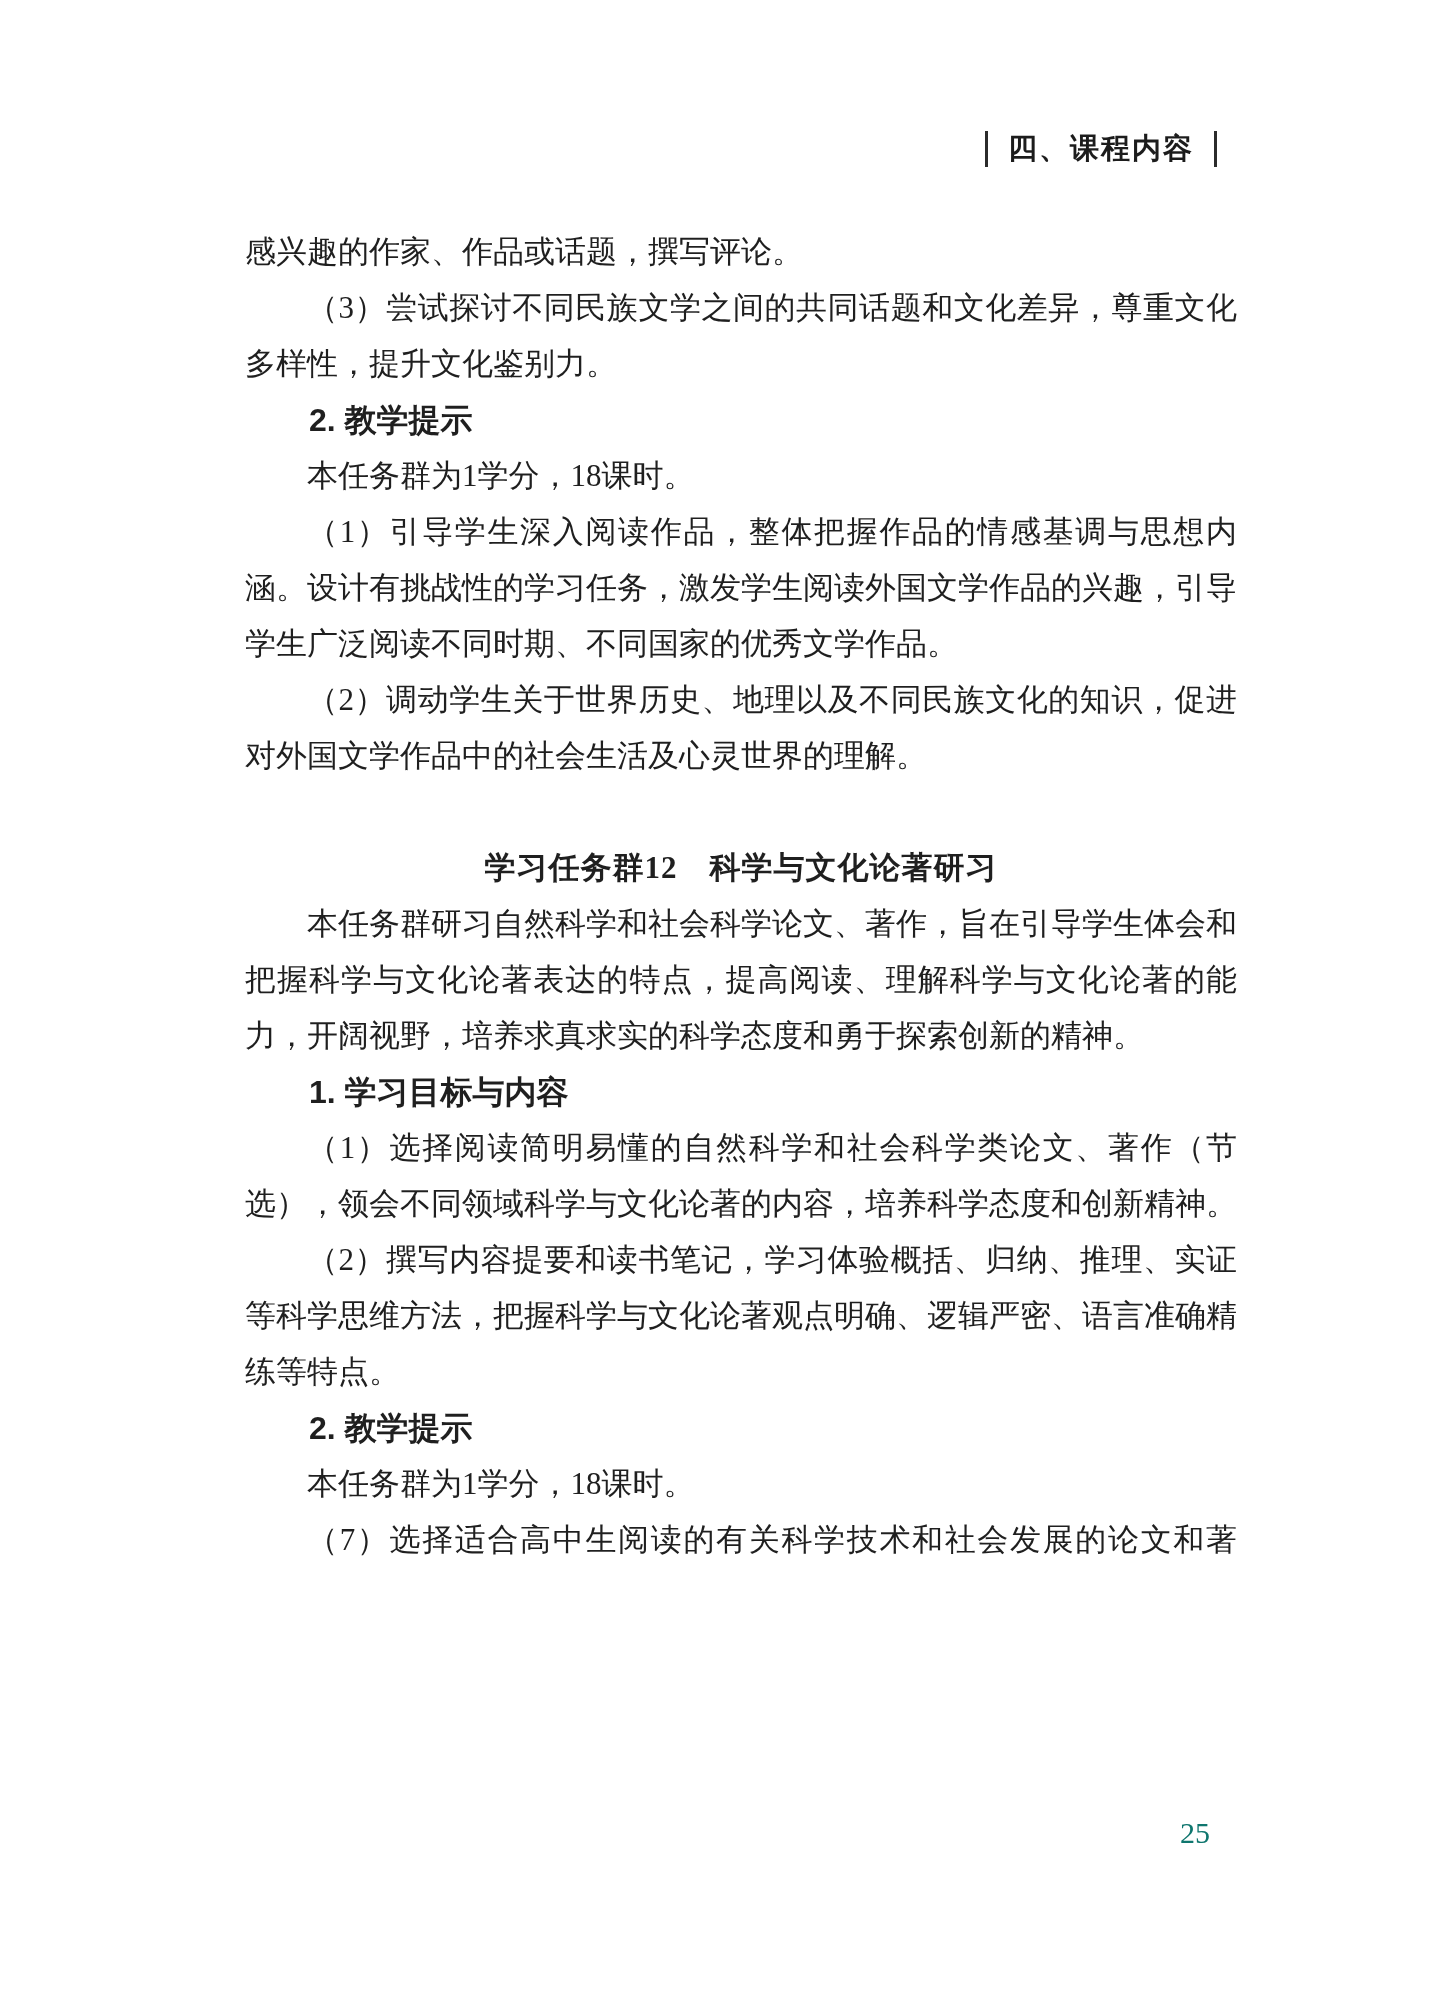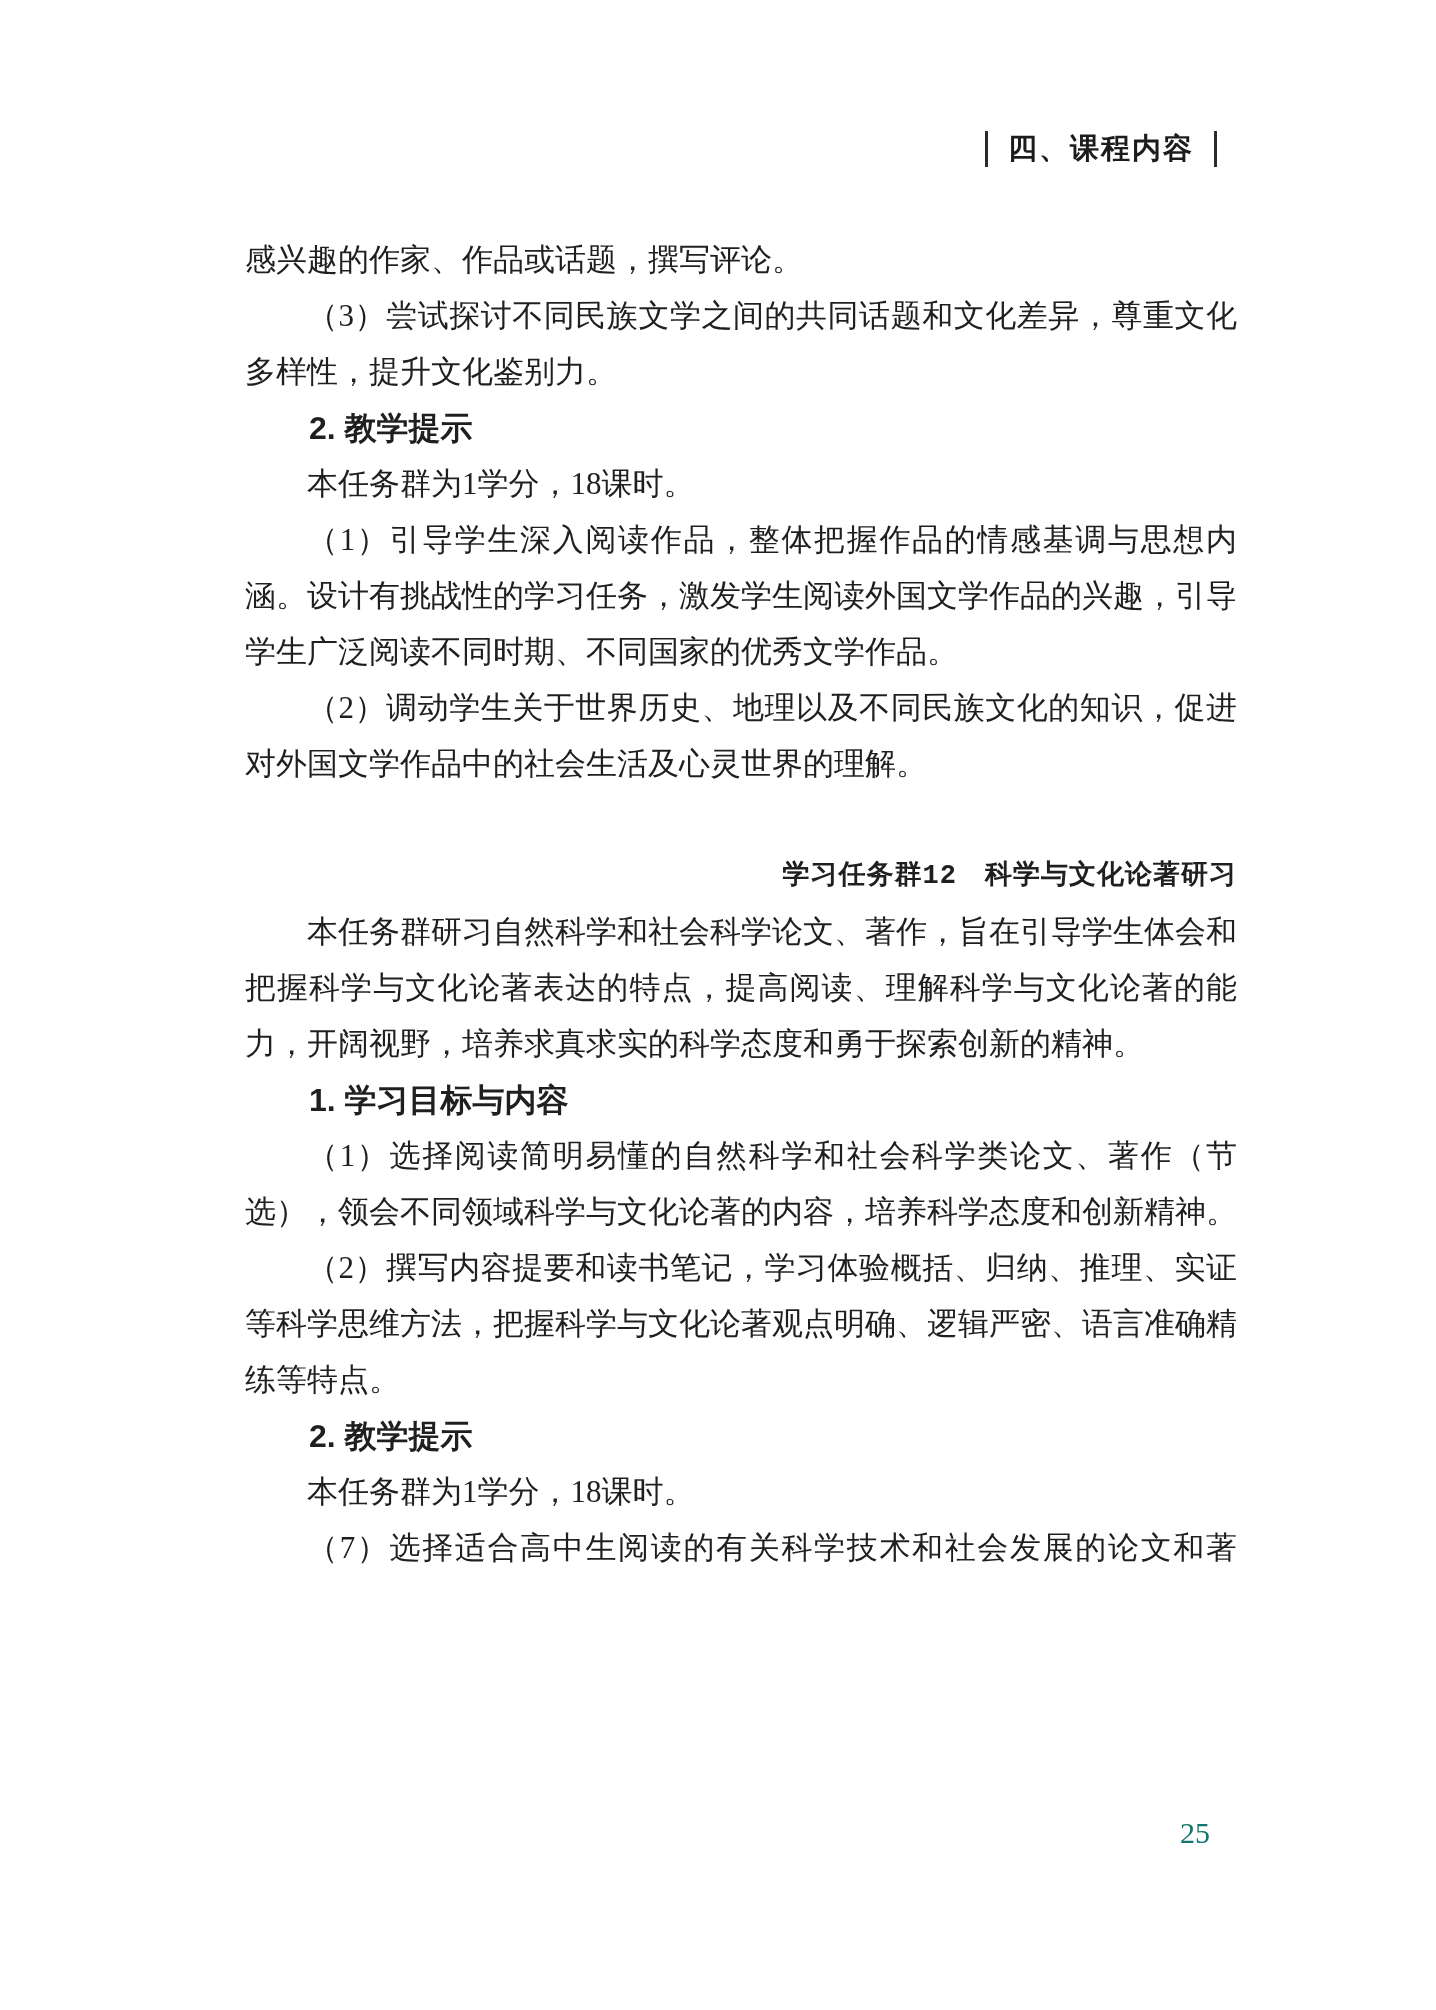--- a/index.html
+++ b/index.html
@@ -35,42 +35,42 @@
     font-size: 29px;
     font-weight: bold;
     letter-spacing: 2px;
     color: #1c1c1c;
     white-space: nowrap;
   }
   
   .body-text {
     position: absolute;
     left: 245px;
-    top: 232px;
+    top: 224px;
     width: 992px;
     font-size: 31px;
     line-height: 56px;
     text-align: justify;
     text-justify: inter-ideograph;
   }
   .body-text p { margin: 0; }
   .cont  { text-indent: 0; }
   .para  { text-indent: 2em; }
   .heading {
     text-indent: 2em;
     font-family: "Liberation Sans", "DejaVu Sans", sans-serif;
     font-weight: bold;
     font-size: 32px;
   }
   .group-title {
     text-indent: 0;
-    text-align: right;
-    font-family: Liberation Mono, monospace;
+    text-align: center;
+    font-family: Liberation Serif, serif;
     font-weight: bold;
-    font-size: 27px;
+    font-size: 31px;
     letter-spacing: 1px;
     margin-top: 56px !important;
   }
   .last-justify {
     text-align-last: justify;
   }
   .page-number {
     position: absolute;
     top: 1812px;
     left: 1135px;

